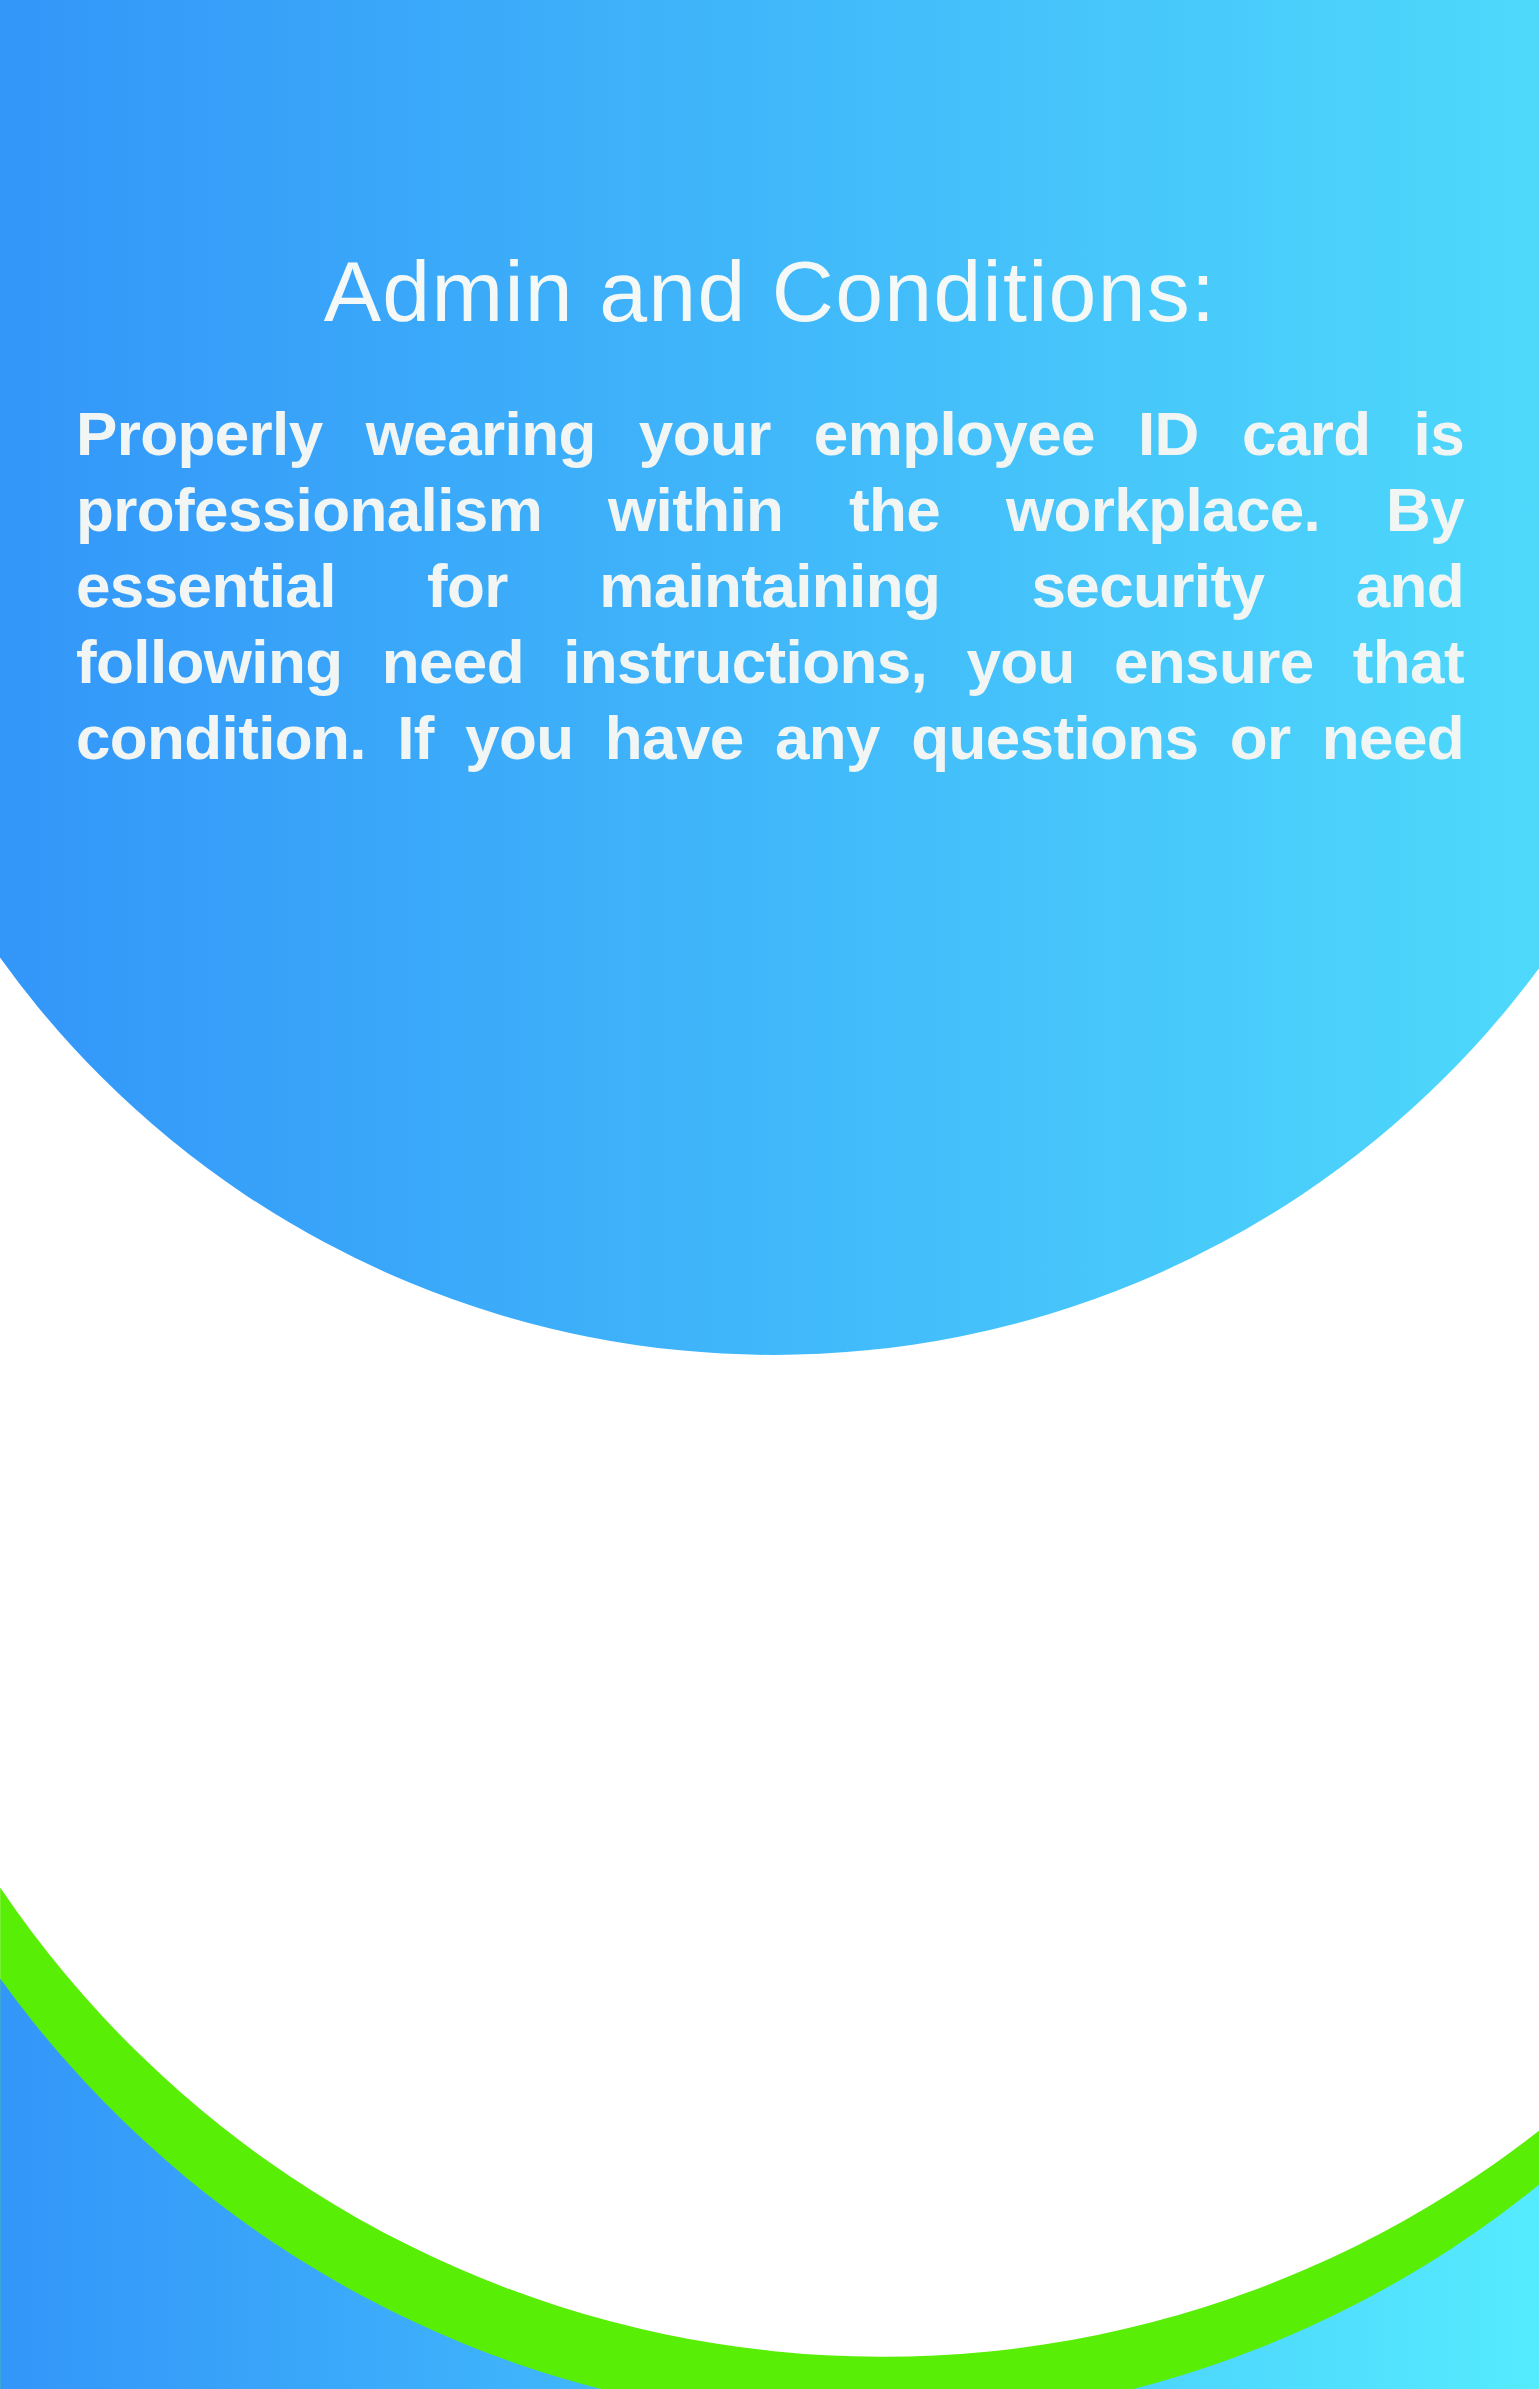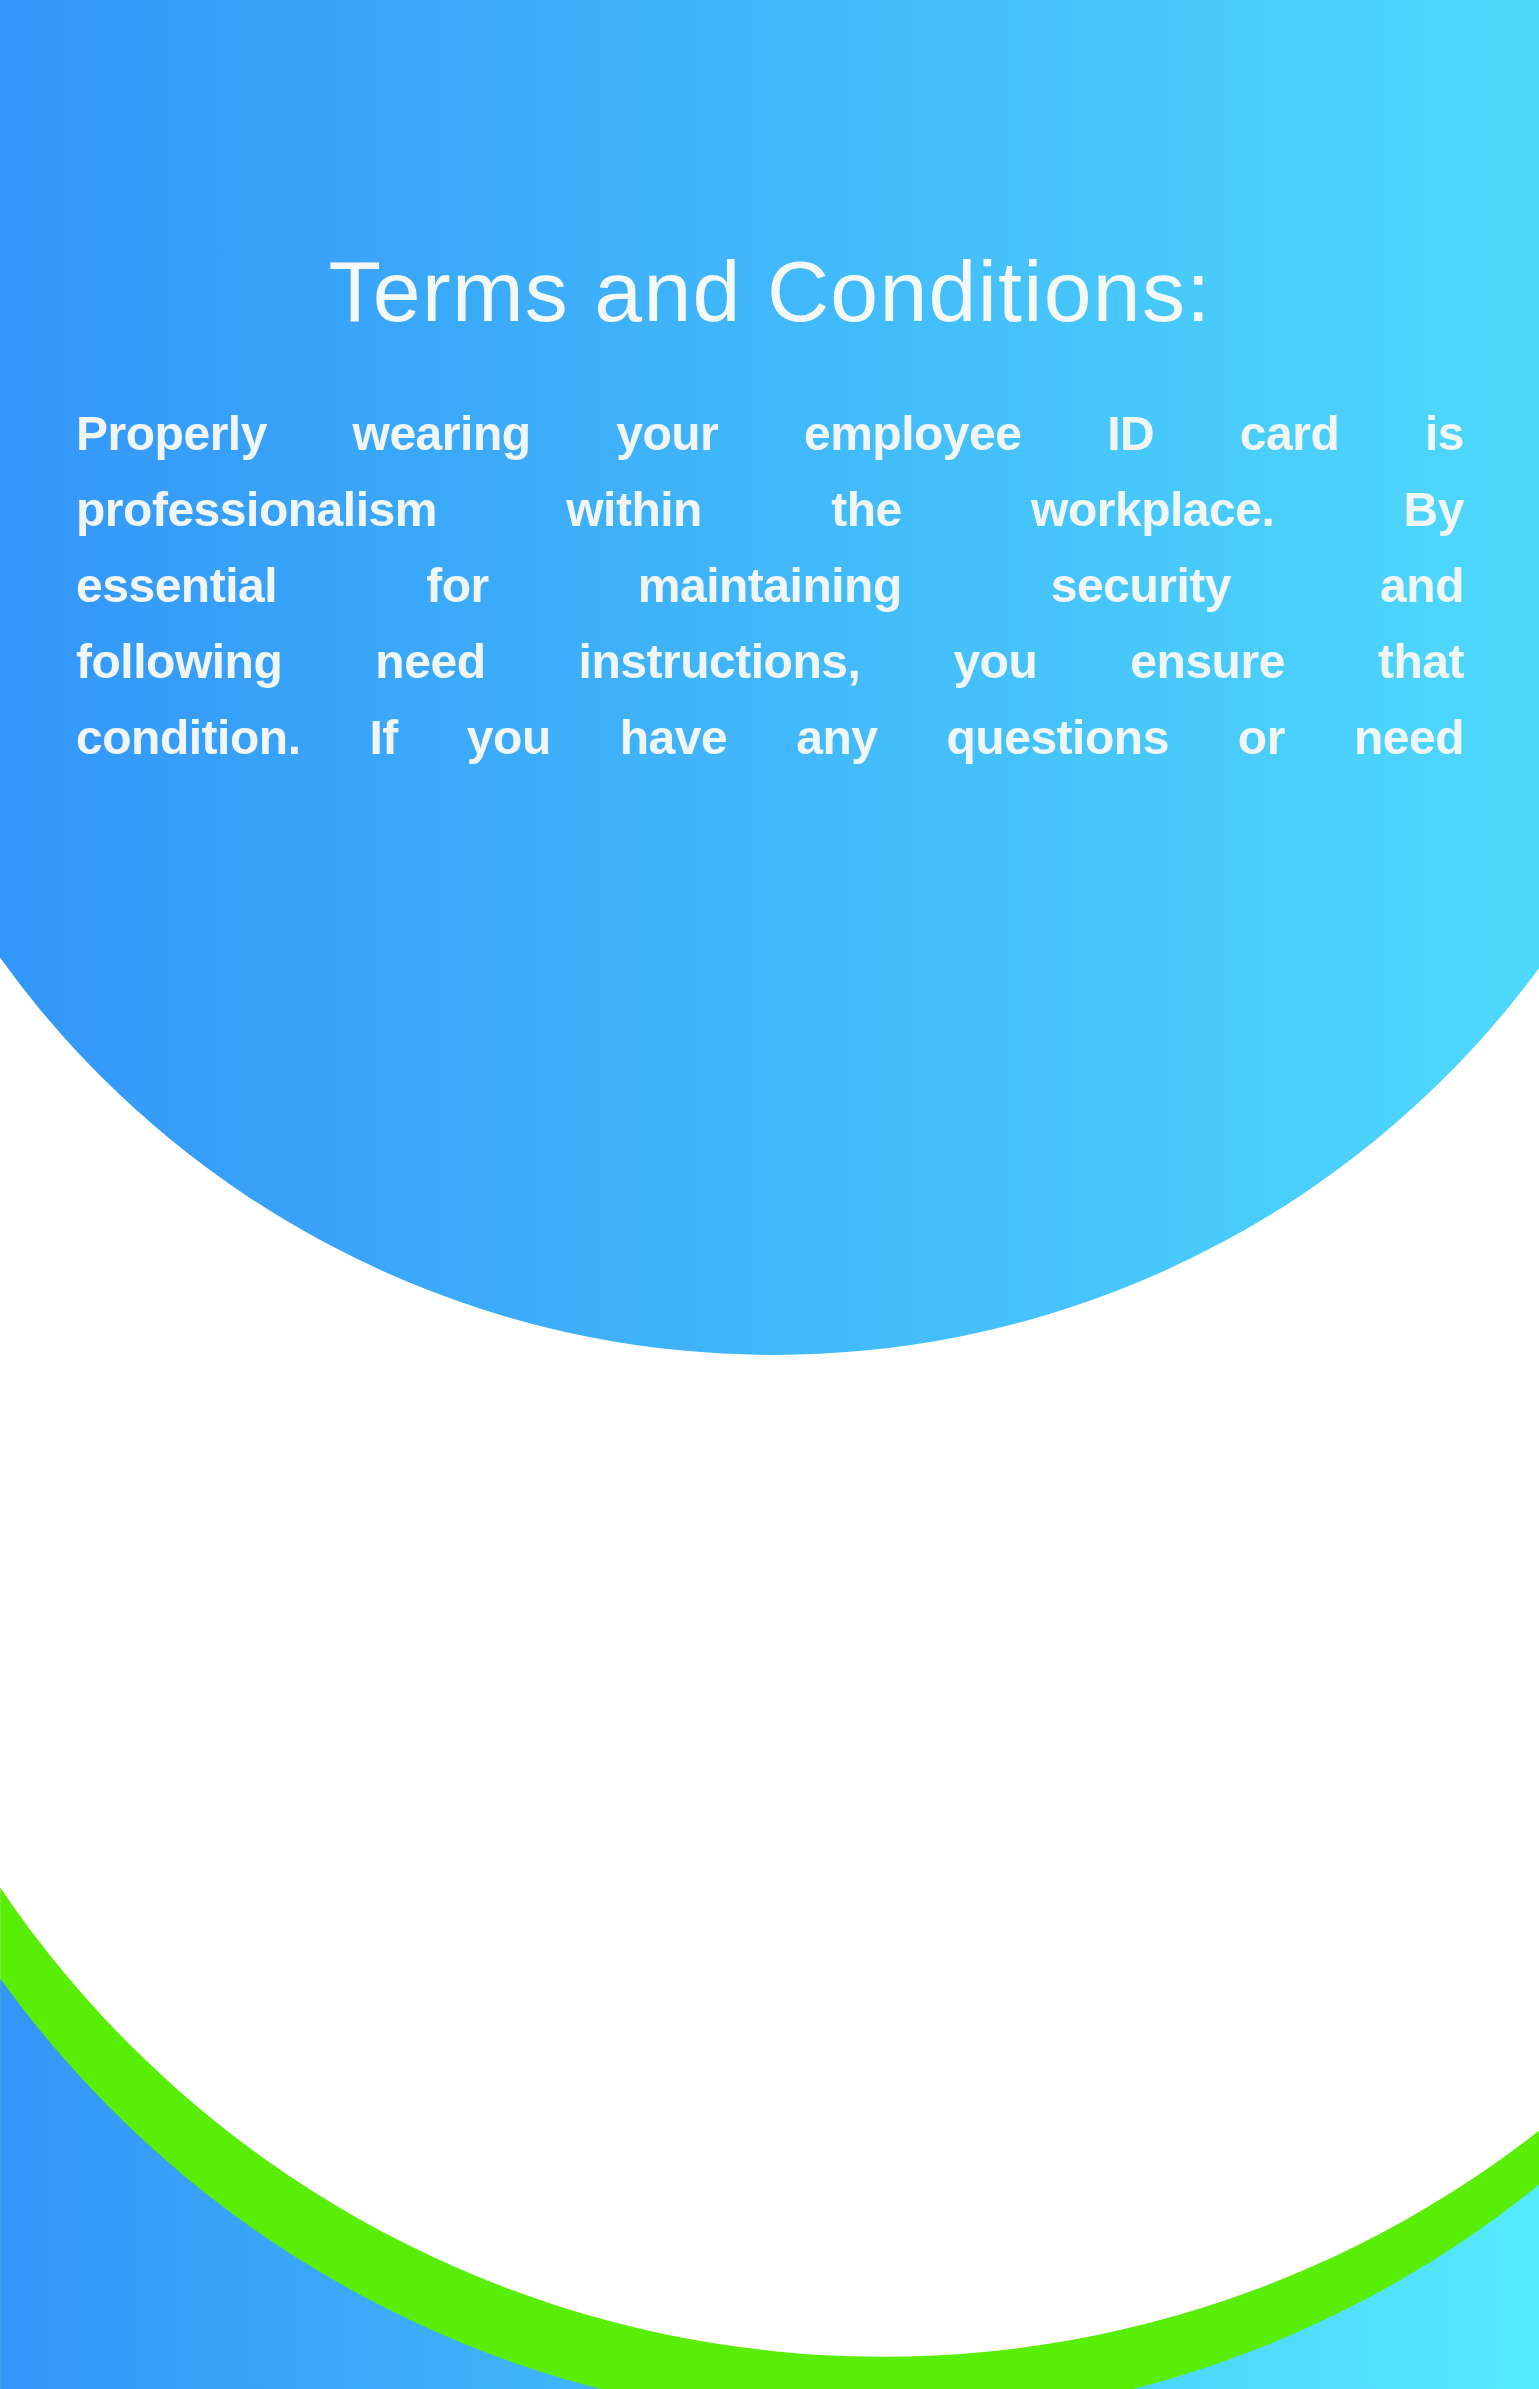--- a/index.html
+++ b/index.html
@@ -41,21 +41,21 @@
     letter-spacing: 1.3px;
     line-height: 1.2;
   }
   .body-paragraph {
     position: absolute;
     left: 76px;
     right: 76px;
     top: 396px;
   }
   .body-line {
-    font-size: 48px;
+    font-size: 62px;
     font-weight: 700;
     letter-spacing: -0.01em;
     line-height: 76px;
     text-align: justify;
     text-align-last: justify;
     white-space: nowrap;
   }
 </style>
 </head>
 <body>
@@ -75,21 +75,21 @@
     </defs>
 
     <path d="M 0 2800 A 1580 1580 0 0 0 2284 3160 L 2284 3544 L 0 3544 Z" fill="#58EE06"></path>
 
     <path d="M 0 2935 A 1584 1584 0 0 0 2284 3240 L 2284 3544 L 0 3544 Z" fill="url(#gradBottom)"></path>
 
     <circle cx="1147" cy="599" r="1411" fill="url(#gradTop)"></circle>
   </svg>
 
   <div class="content">
-    <h1 class="page-title" style="color: rgb(244, 248, 247);">Terms and Conditions:</h1>
+    <h1 class="page-title" style="color: rgb(244, 248, 247);">Admin and Conditions:</h1>
 
     <div class="body-paragraph" style="color: rgb(241, 246, 244);">
       <div class="body-line">Properly wearing your employee ID card is</div>
       <div class="body-line">professionalism within the workplace. By</div>
       <div class="body-line">essential for maintaining security and</div>
       <div class="body-line">following need instructions, you ensure that</div>
       <div class="body-line">condition. If you have any questions or need</div>
     </div>
   </div>
 </div>

